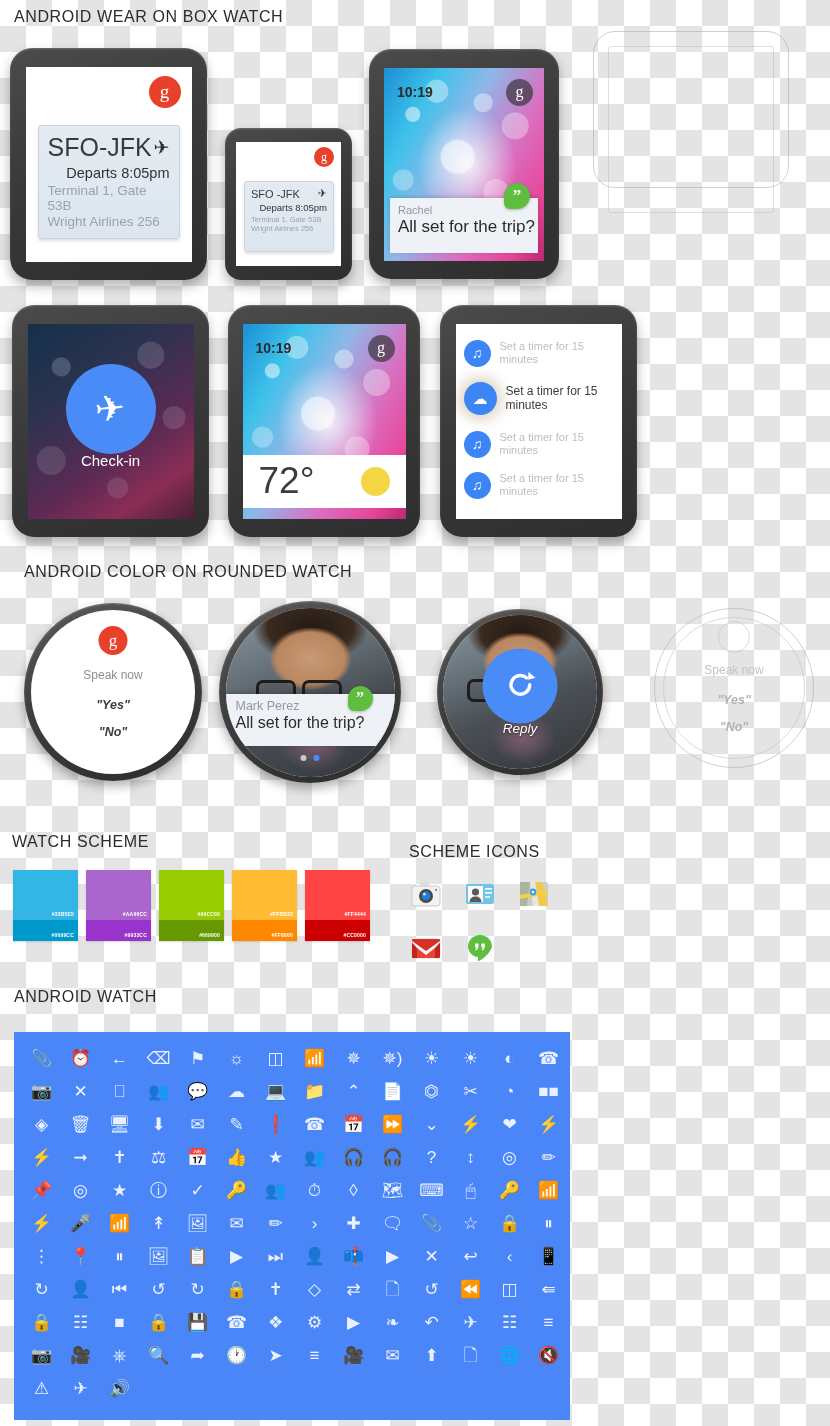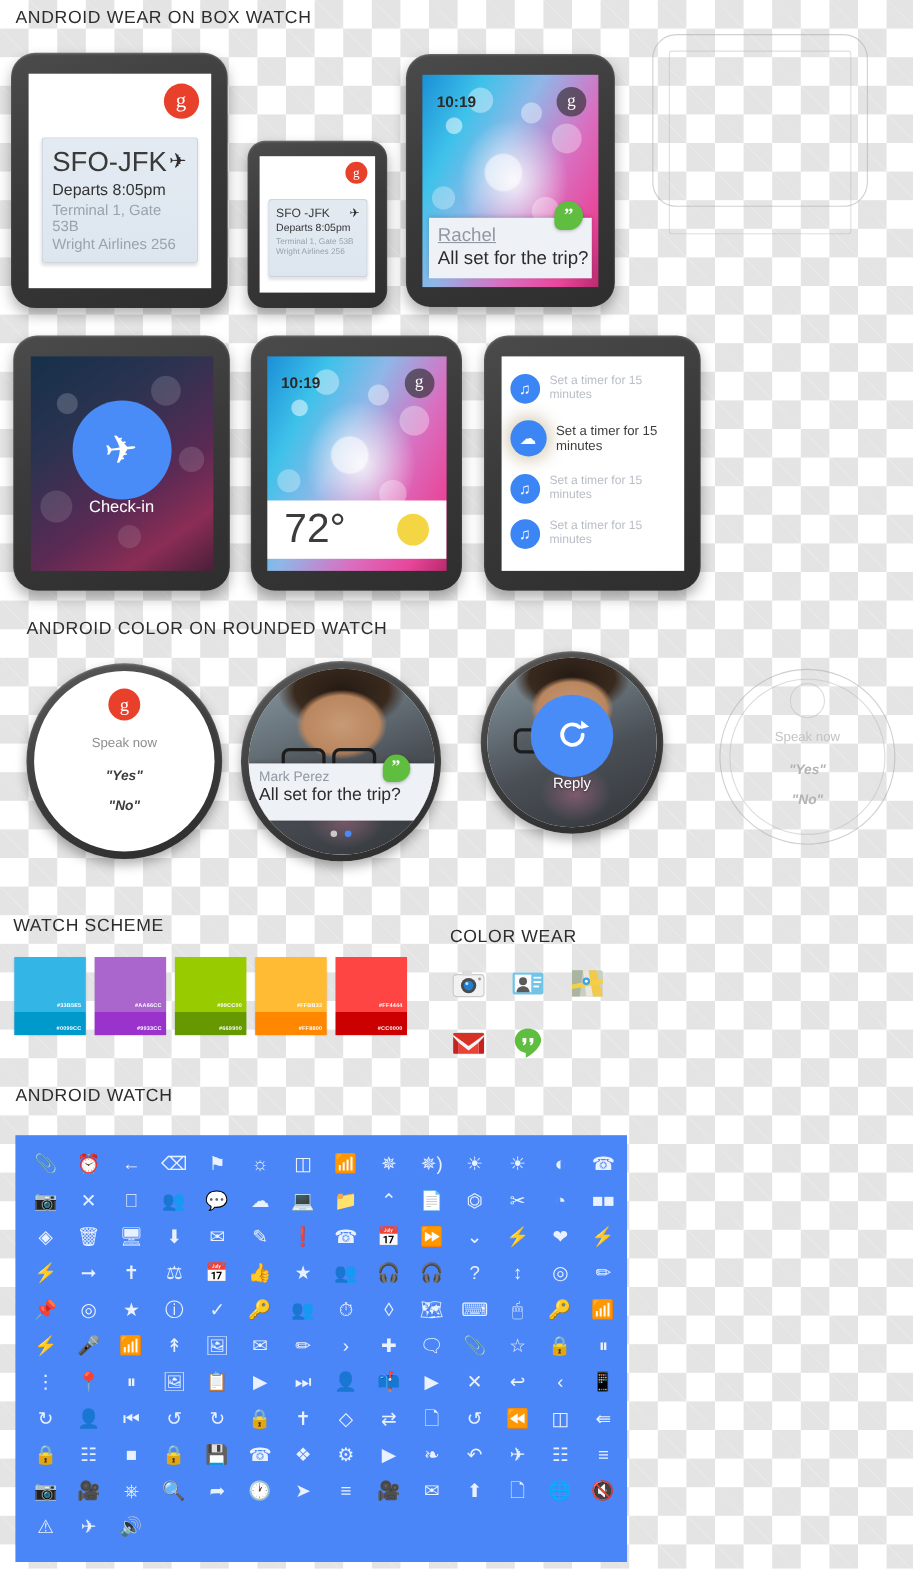--- a/index.html
+++ b/index.html
@@ -95,21 +95,21 @@
     border-radius: 3px;
     box-shadow: 0 2px 3px rgba(0,0,0,.12);
   }
   .flight-route {
     display: flex;
     align-items: center;
     justify-content: space-between;
     color: #3a3a3a;
     font-weight: 400;
   }
-  .flight-depart { color: #333; }
+  .flight-depart { color: #333; text-align: right; }
   .flight-sub { color: #9aa3ad; }
 
   
   .hangout {
     background: #5fbe3f;
     border-radius: 50% 50% 50% 6px;
     display: flex;
     align-items: center;
     justify-content: center;
     color: #fff;
@@ -283,21 +283,21 @@
       <div class="flight-sub" style="font-size:7.5px;">Wright Airlines 256</div>
     </div>
   </div>
 </div>
 
 <div class="abs watch-sq" style="left:369px; top:49px; width:190px; height:230px;">
   <div class="screen bokeh" style="width:160px; height:193px;">
     <div class="abs" style="left:13px; top:16px; font-size:14px; color:#2a2a2a; font-weight:700;">10:19</div>
     <div class="abs g-badge dark" style="right:11px; top:11px; width:27px; height:27px; font-size:16px;">g</div>
     <div class="abs msg-card" style="left:6px; bottom:8px; width:148px; height:55px; padding:6px 8px;">
-      <div class="msg-from" style="font-size:17px;text-decoration:underline;">Rachel</div>
+      <div class="msg-from" style="font-size:11px;">Rachel</div>
       <div class="msg-text" style="font-size:17px; margin-top:1px; white-space:nowrap;">All set for the trip?</div>
     </div>
     <div class="abs hangout" style="right:14px; bottom:52px; width:26px; height:26px; font-size:17px;">”</div>
   </div>
 </div>
 
 <div class="abs ghost-sq" style="left:593px; top:31px; width:196px; height:157px;">
   <div class="abs ghost-sq-inner" style="left:14px; top:14px; right:14px; bottom:-26px;"></div>
 </div>
 
@@ -366,21 +366,21 @@
       <div class="msg-text" style="font-size:16px; white-space:nowrap; margin-top:1px;">All set for the trip?</div>
     </div>
     <div class="abs hangout" style="right:22px; top:78px; width:25px; height:25px; font-size:16px;">”</div>
     <div class="abs dots" style="left:50%; transform:translateX(-50%); bottom:16px;">
       <span class="dot"></span>
       <span class="dot on"></span>
     </div>
   </div>
 </div>
 
-<div class="abs watch-rd" style="left:437px; top:592px; width:166px; height:166px;">
+<div class="abs watch-rd" style="left:437px; top:609px; width:166px; height:166px;font-style:italic;">
   <div class="screen-rd" style="width:154px; height:154px;">
     <div class="face">
       <div class="glasses" style="left:24px; top:64px; width:38px; height:23px;"></div>
       <div class="glasses" style="left:68px; top:64px; width:38px; height:23px;"></div>
     </div>
     <div class="abs action-circle" style="left:50%; top:46%; transform:translate(-50%,-50%); width:75px; height:75px;">
       <svg width="34" height="34" viewBox="0 0 24 24">
         <path fill="none" stroke="#fff" stroke-width="2.4" stroke-linecap="round" d="M18.5 11.5a6.6 6.6 0 1 1-2.2-4.9"></path>
         <path fill="#fff" d="M17.6 2.4l-.2 5.6 5.2-1.5z"></path>
       </svg>
@@ -435,21 +435,21 @@
   <div class="swatch">
     <div class="sw-top" style="background:#FF4444;">
       <span class="sw-label">#FF4444</span>
     </div>
     <div class="sw-bot" style="background:#CC0000;">
       <span class="sw-label">#CC0000</span>
     </div>
   </div>
 </div>
 
-<div class="abs section-title" style="left:409px; top:843px;">COLOR WEAR</div>
+<div class="abs section-title" style="left:409px; top:843px;">SCHEME ICONS</div>
 
 <div class="abs cicons" style="left:410px; top:878px;">
 
   <div class="cicon">
     <svg width="32" height="32" viewBox="0 0 32 32">
       <rect x="2" y="8" width="28" height="20" rx="3" fill="#f2f2f2" stroke="#c9c9c9"></rect>
       <rect x="10" y="4" width="9" height="5" rx="1.5" fill="#dcdcdc"></rect>
       <circle cx="16" cy="18" r="7" fill="#4a4a4a"></circle>
       <circle cx="16" cy="18" r="4.4" fill="#1f7fd4"></circle>
       <circle cx="14.4" cy="16.2" r="1.4" fill="#bfe2ff"></circle>

